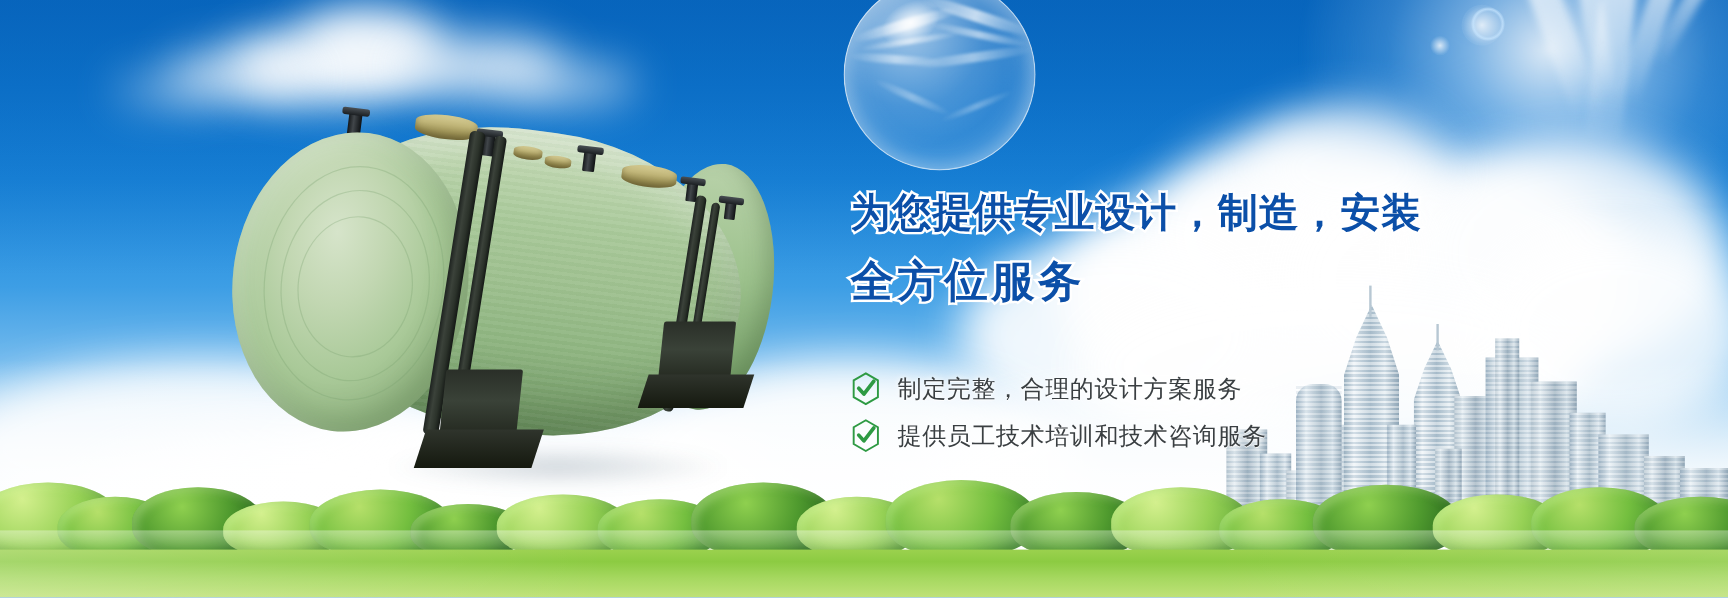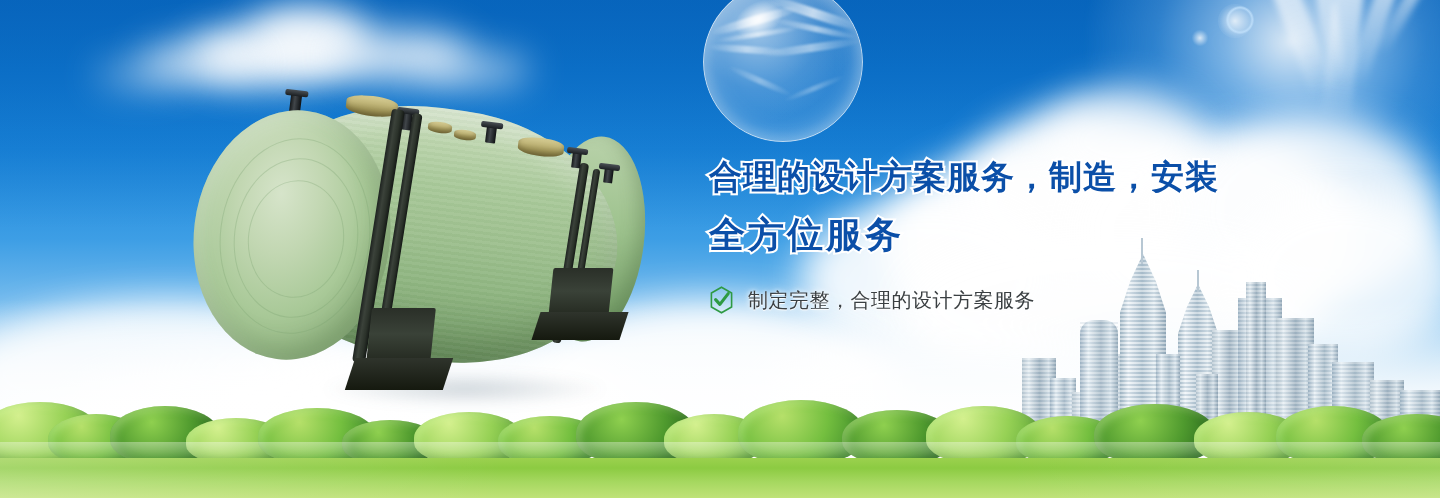--- a/index.html
+++ b/index.html
@@ -284,21 +284,21 @@
   .headline{
     font-size:33px; font-weight:bold; letter-spacing:1px;
     color:#0b4fa8; line-height:1.0;
     -webkit-text-stroke:4px #ffffff;
     paint-order:stroke fill;
     text-shadow:0 1px 1px rgba(255,255,255,.6);
     white-space:nowrap;
   }
   .headline.l2{ margin-top:24px; font-size:36px; letter-spacing:3px; }
 
-  .bullets{ margin-top:28px; }
+  .bullets{ margin-top:52px; }
   .bullet{
     display:flex; align-items:center;
     height:38px;
     margin-bottom:1px;
   }
   .chk{ width:25px; height:28px; flex:0 0 25px; margin-right:14px; }
   .bullet-text{
     font-size:20px; color:#3a3f42; letter-spacing:.5px;
     text-shadow:0 0 4px rgba(255,255,255,.95), 0 0 8px rgba(255,255,255,.85), 0 1px 0 rgba(255,255,255,.9);
     white-space:nowrap;
@@ -435,33 +435,42 @@
     <div class="band b-c"></div>
     <div class="band b-d"></div>
 
     <div class="saddle sad-a"></div>
     <div class="saddle sad-a2"></div>
     <div class="saddle sad-b"></div>
     <div class="saddle sad-b2"></div>
   </div>
 
   <div class="copy">
-    <div class="headline l1">合理的设计方案服务，制造，安装</div>
+    <div class="headline l1">为您提供专业设计，制造，安装</div>
     <div class="headline l2">全方位服务</div>
 
     <div class="bullets">
 
       <div class="bullet">
         <span class="chk">
           <svg viewBox="0 0 25 28" width="25" height="28">
             <path d="M12.5 1.2 L22.6 7 L22.6 21 L12.5 26.8 L2.4 21 L2.4 7 Z" fill="none" stroke="#2e9a43" stroke-width="1.6"></path>
             <path d="M6.6 13.6 L10.9 18.4 L19.2 7.6" fill="none" stroke="#2e9a43" stroke-width="3.1" stroke-linecap="round" stroke-linejoin="round"></path>
           </svg>
         </span>
         <span class="bullet-text">制定完整，合理的设计方案服务</span>
       </div>
 
 
+      <div class="bullet">
+        <span class="chk">
+          <svg viewBox="0 0 25 28" width="25" height="28">
+            <path d="M12.5 1.2 L22.6 7 L22.6 21 L12.5 26.8 L2.4 21 L2.4 7 Z" fill="none" stroke="#2e9a43" stroke-width="1.6"></path>
+            <path d="M6.6 13.6 L10.9 18.4 L19.2 7.6" fill="none" stroke="#2e9a43" stroke-width="3.1" stroke-linecap="round" stroke-linejoin="round"></path>
+          </svg>
+        </span>
+        <span class="bullet-text">提供员工技术培训和技术咨询服务</span>
+      </div>
 
     </div>
   </div>
 
 </div>
 
 </body></html>

